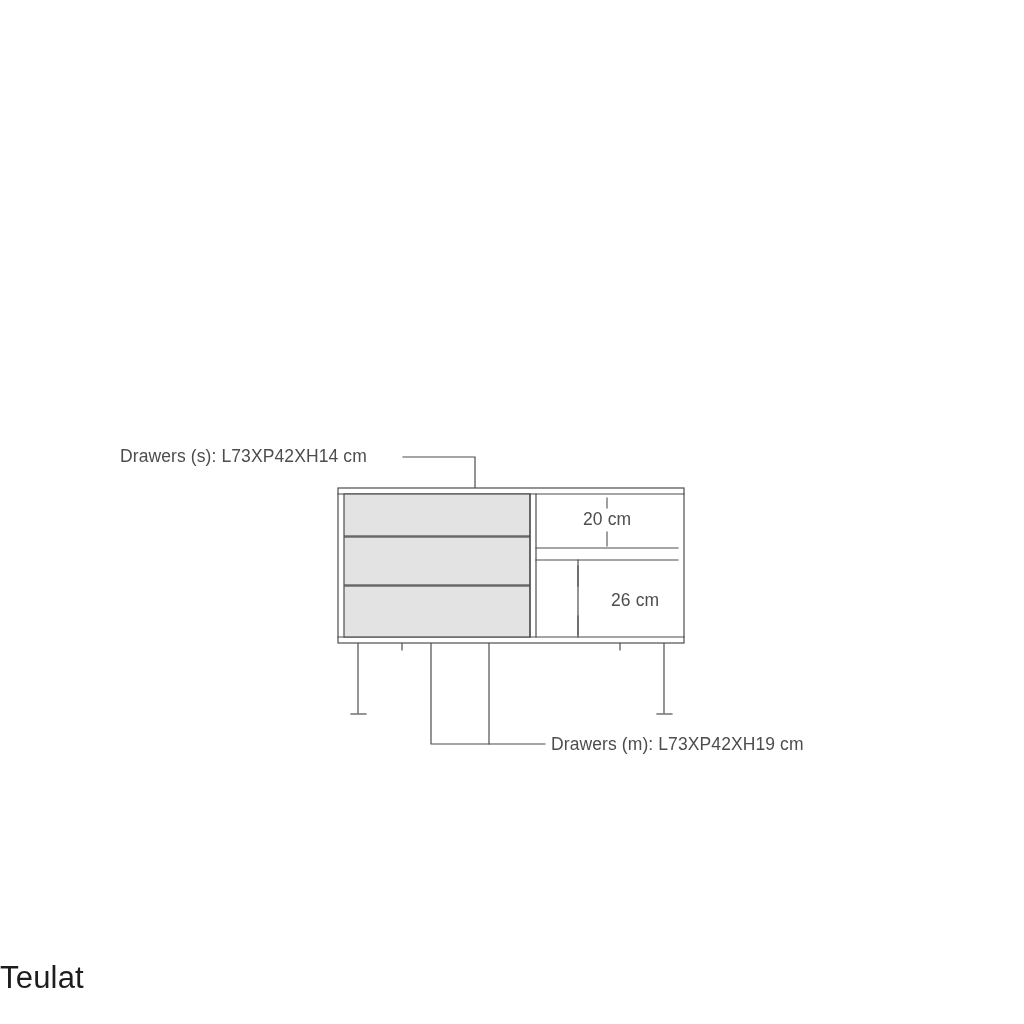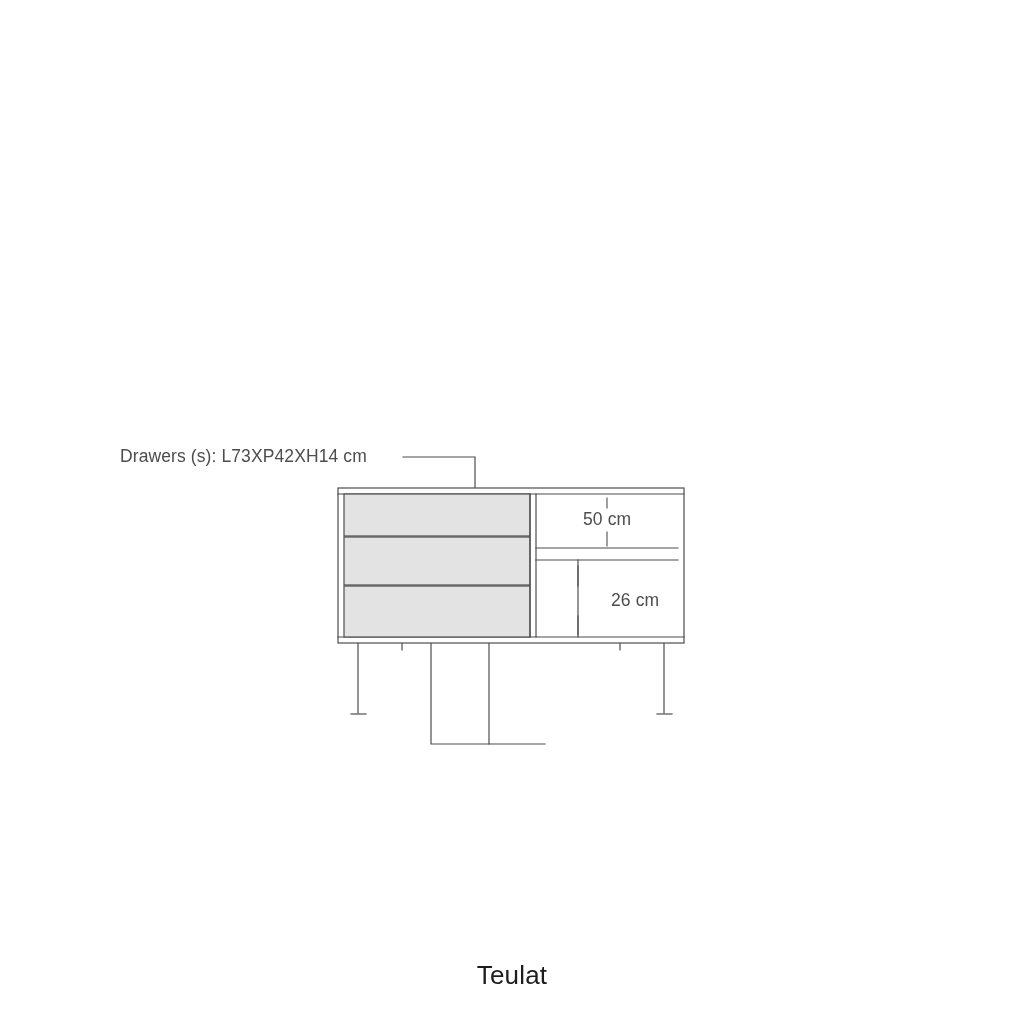--- a/index.html
+++ b/index.html
@@ -44,22 +44,21 @@
   #label-26cm {
     left: 594px;
     top: 590px;
     margin-left: 17px;
   }
   #brand-wordmark {
     position: absolute;
     left: 0;
     top: 960px;
     width: 1024px;
-    text-align: center;
-    font-size: 26px;
+    font-size: 31px;
     color: #1d1d1d;
     letter-spacing: 0.2px;
     font-family: "Liberation Sans", sans-serif;
   }
 </style>
 </head>
 <body>
 
 <div id="diagram-root">
 
@@ -110,20 +109,21 @@
         <path d="M607,532 L607,546" opacity="0.9"></path>
         <path d="M578,566 L578,586" opacity="0.9"></path>
         <path d="M578,616 L578,635" opacity="0.9"></path>
       </g>
 
     </g>
   </svg>
 
   <div class="label" id="label-drawers-s">Drawers (s):  L73XP42XH14 cm</div>
 
+  <div class="label" id="label-drawers-m">Drawers (m):  L73XP42XH19 cm</div>
 
-  <div class="label" id="label-50cm">50 cm</div>
+  <div class="label" id="label-50cm">20 cm</div>
 
   <div class="label" id="label-26cm">26 cm</div>
 
   <div id="brand-wordmark">Teulat</div>
 
 </div>
 
 </body></html>

